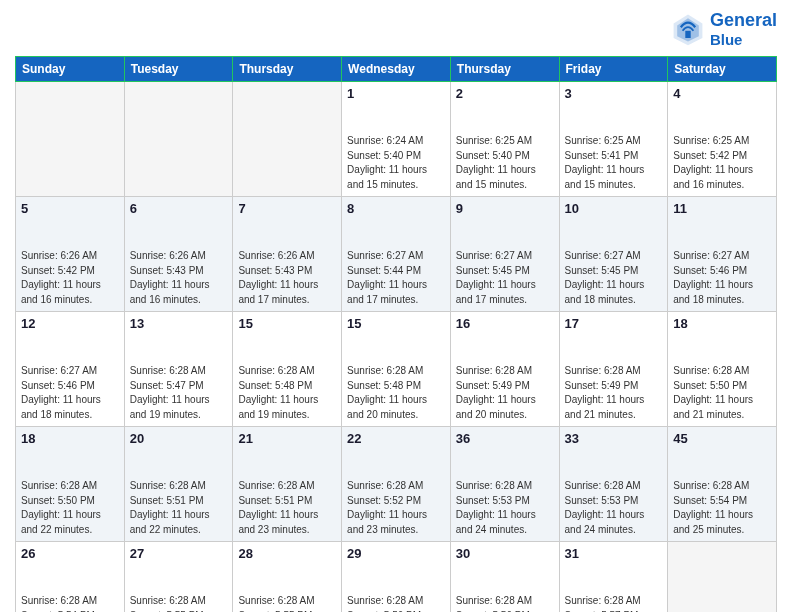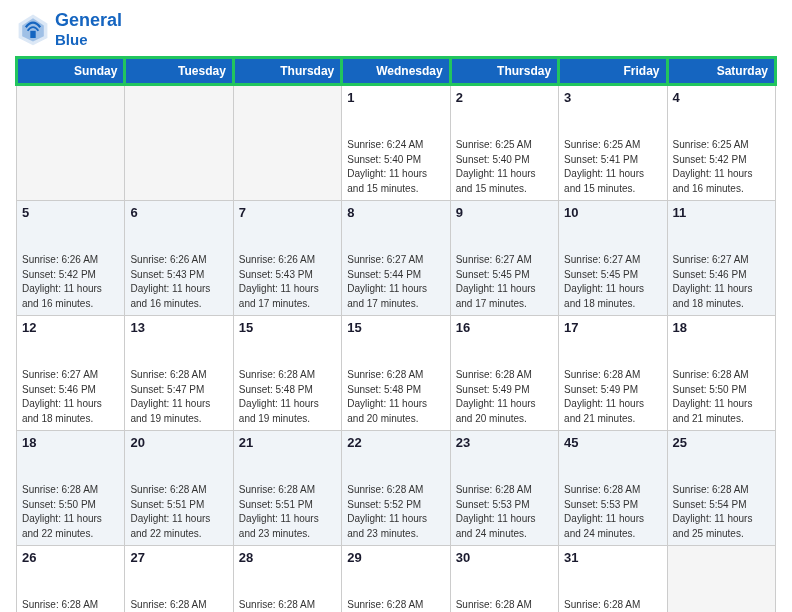--- a/index.html
+++ b/index.html
@@ -12,21 +12,21 @@
     }
     .page {
       width: 792px;
       height: 612px;
       padding: 10px 15px 10px 15px;
       display: flex;
       flex-direction: column;
     }
     .header {
       display: flex;
-      justify-content: flex-start;
+      justify-content: flex-end;
       align-items: flex-start;
       margin-bottom: 8px;
     }
     .logo {
       display: flex;
       align-items: center;
       gap: 4px;
     }
     .logo-icon {
       width: 36px;
@@ -47,25 +47,25 @@
     }
     .calendar {
       flex: 1;
       border-collapse: collapse;
       width: 100%;
       font-size: 10.5px;
     }
     .calendar th {
       background: #1565c0;
       color: #fff;
-      text-align: right;
+      text-align: left;
       padding: 5px 6px;
       font-size: 12px;
       font-weight: bold;
-      border: 3px solid #22c55e;
+      border: 1px solid #22c55e;
     }
     .calendar td {
       border: 1px solid #ccc;
       vertical-align: top;
       padding: 4px 5px;
       width: calc(100% / 7);
       height: 82px;
       background: #fff;
     }
     .calendar td.empty {
@@ -284,35 +284,35 @@
 and 23 minutes.</div>
           </td>
           <td>
             <div class="day-num">22</div>
             <div class="day-info" style="white-space: pre-line;">Sunrise: 6:28 AM
 Sunset: 5:52 PM
 Daylight: 11 hours
 and 23 minutes.</div>
           </td>
           <td>
-            <div class="day-num">23</div>
+            <div class="day-num">36</div>
             <div class="day-info" style="white-space: pre-line;">Sunrise: 6:28 AM
 Sunset: 5:53 PM
 Daylight: 11 hours
 and 24 minutes.</div>
           </td>
           <td>
+            <div class="day-num">33</div>
+            <div class="day-info" style="white-space: pre-line;">Sunrise: 6:28 AM
+Sunset: 5:53 PM
+Daylight: 11 hours
+and 24 minutes.</div>
+          </td>
+          <td>
             <div class="day-num">45</div>
-            <div class="day-info" style="white-space: pre-line;">Sunrise: 6:28 AM
-Sunset: 5:53 PM
-Daylight: 11 hours
-and 24 minutes.</div>
-          </td>
-          <td>
-            <div class="day-num">25</div>
             <div class="day-info" style="white-space: pre-line;">Sunrise: 6:28 AM
 Sunset: 5:54 PM
 Daylight: 11 hours
 and 25 minutes.</div>
           </td>
         </tr>
         <tr>
           <td>
             <div class="day-num">26</div>
             <div class="day-info" style="white-space: pre-line;">Sunrise: 6:28 AM

